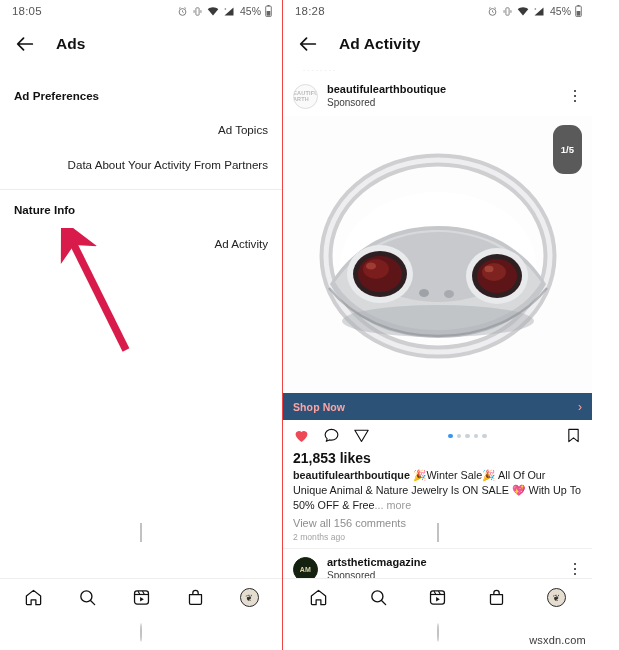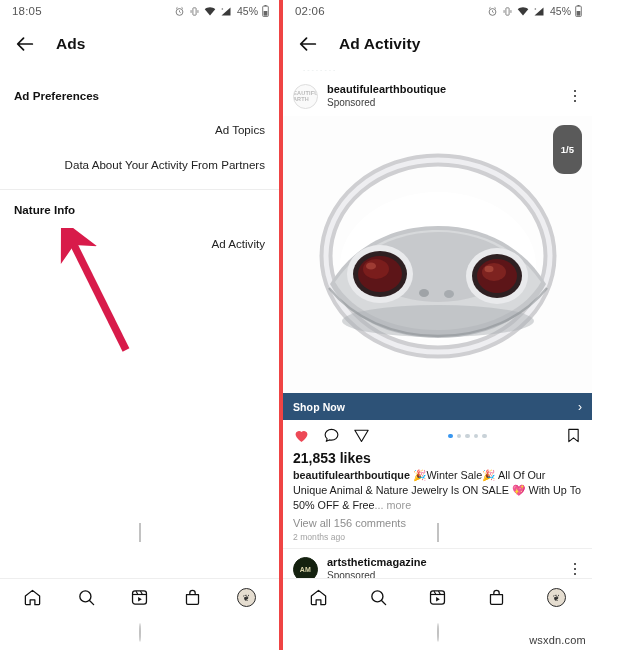--- a/index.html
+++ b/index.html
@@ -4,21 +4,21 @@
 <style>
   * { box-sizing: border-box; margin: 0; padding: 0; }
   html, body {
     width: 619px; height: 650px;
     font-family: "Liberation Sans", sans-serif;
     background: #ffffff;
     overflow: hidden;
   }
   .screens { display: flex; width: 619px; height: 650px; }
   .panel { position: relative; height: 650px; background: #ffffff; }
-  .panel-left  { width: 283px; border-right: 4px solid #ef4444; }
+  .panel-left  { width: 283px; border-right: 1px solid #ef4444; }
   .panel-right { width: 309px; }
 
   
   .statusbar {
     height: 22px; display: flex; align-items: center;
     justify-content: space-between; padding: 0 10px 0 12px;
   }
   .status-time { font-size: 11.5px; color: #555; letter-spacing: .2px; }
   .status-icons { display: flex; align-items: center; gap: 4px; }
   .status-icons svg { display: block; }
@@ -68,21 +68,21 @@
   
   .media { position: relative; width: 100%; height: 304px; overflow: hidden; background: #fbfbfb; }
   .count-badge {
     position: absolute; top: 9px; right: 10px; z-index: 4;
     background: rgba(26,26,26,.72); color: #fff;
     font-size: 9.5px; font-weight: 600;
     padding: 19px 8px; border-radius: 11px;
   }
   .shop-bar {
     position: absolute; left: 0; right: 0; bottom: 0; height: 27px; z-index: 4;
-    background: #2d5277; color: #ffffff;
+    background: #2d5277; color: #fca5a5;
     display: flex; align-items: center; justify-content: space-between;
     padding: 0 10px;
   }
   .shop-label { font-size: 10.5px; font-weight: 600; letter-spacing: .1px; }
   .shop-chevron { font-size: 12px; font-weight: 400; }
 
   
   .actions { display: flex; align-items: center; padding: 7px 10px 4px 10px; }
   .act-left { display: flex; align-items: center; gap: 13px; }
   .act-ico { cursor: pointer; display: block; }
@@ -224,21 +224,21 @@
         <span class="sys"><span class="sq"></span></span>
         <span class="sys"><span class="ci"></span></span>
         <span class="sys"><span class="tri"></span></span>
       </div>
     </div>
   </div>
 
   <div class="panel panel-right">
 
     <div class="statusbar">
-      <span class="status-time">02:06</span>
+      <span class="status-time">18:28</span>
       <span class="status-icons">
         <svg width="11" height="11" viewBox="0 0 24 24">
           <circle cx="12" cy="13" r="7.4" fill="none" stroke="#666" stroke-width="1.8"></circle>
           <path d="M12 9.5V13l2.6 1.6" stroke="#666" stroke-width="1.6" fill="none"></path>
           <path d="M4.5 5.5l3-2.4M19.5 5.5l-3-2.4" stroke="#666" stroke-width="1.8"></path>
         </svg>
         <svg width="11" height="11" viewBox="0 0 24 24">
           <rect x="8.5" y="4" width="7" height="16" rx="1.4" fill="none" stroke="#666" stroke-width="1.7"></rect>
           <path d="M4.5 9v6M19.5 9v6" stroke="#666" stroke-width="1.7"></path>
         </svg>

